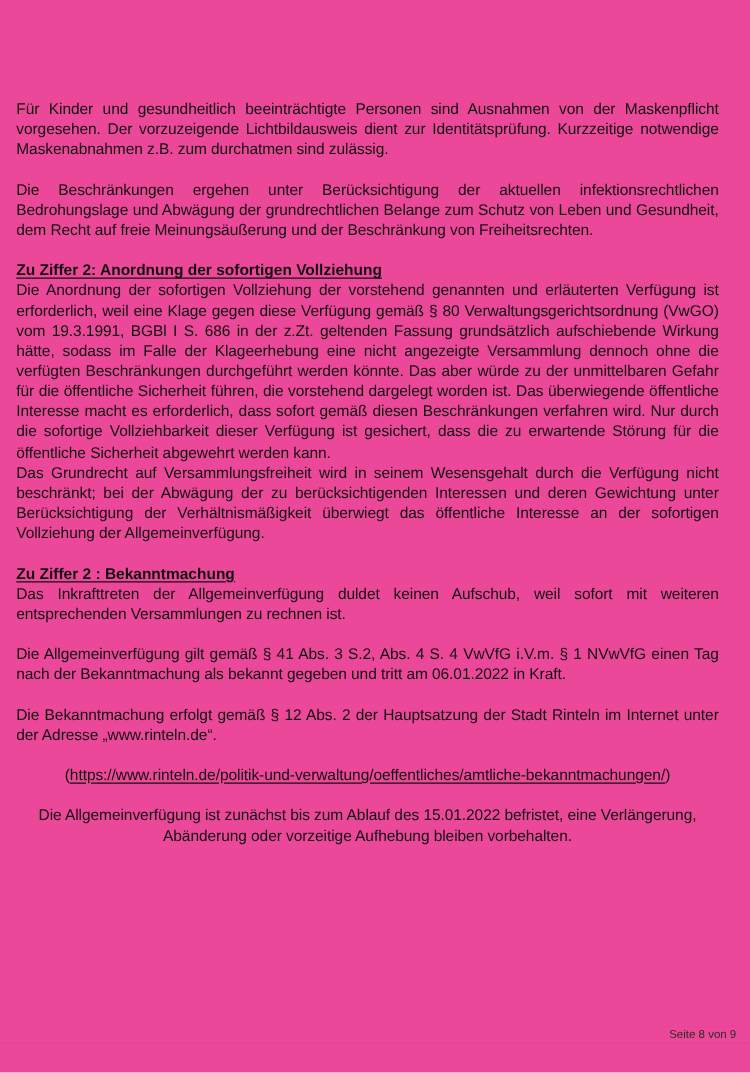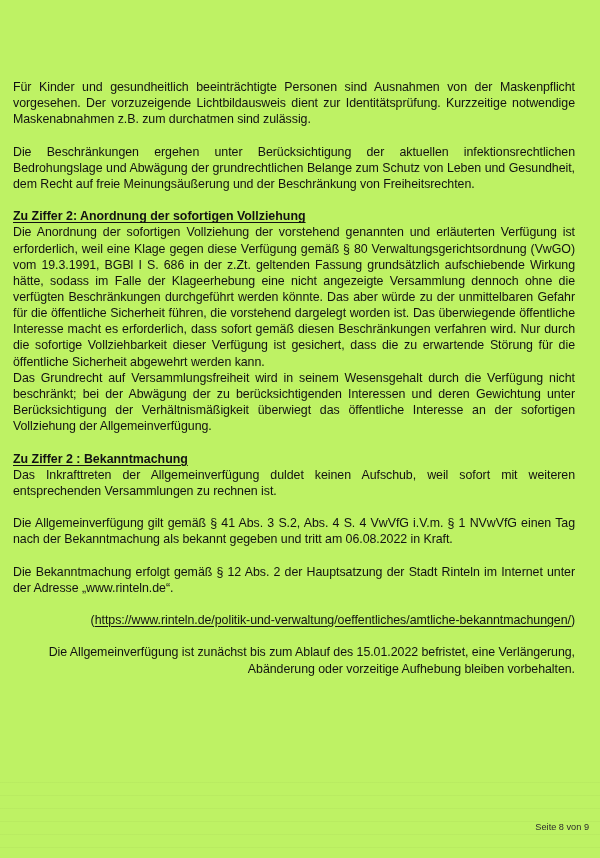--- a/index.html
+++ b/index.html
@@ -14,21 +14,21 @@
     position: relative;
     overflow: hidden;
     font-family: "Liberation Sans", sans-serif;
     color: #111111;
     -webkit-font-smoothing: none;
   }
 
   .page {
     position: absolute;
     inset: 0;
-    background: #bef264;
+    background: #ec4899;
   }
 
   .content {
     position: absolute;
     left: 13px;
     top: 79px;
     width: 562px;
   }
 
   .para {
@@ -49,21 +49,21 @@
     line-height: 16.15px;
     margin: 0;
     font-weight: bold;
     text-align: left;
   }
   .heading > span.u {
     text-decoration: underline;
     text-underline-offset: 1.5px;
   }
 
-  .para.flush { text-align: right; }
+  .para.flush { text-align: center; }
 
   .link {
     text-decoration: underline;
     text-underline-offset: 1.5px;
     color: #111111;
   }
 
   .footer {
     position: absolute;
     left: 27px;
@@ -116,21 +116,21 @@
     <p class="para">Das Grundrecht auf Versammlungsfreiheit wird in seinem Wesensgehalt durch die Verfügung nicht beschränkt; bei der Abwägung der zu berücksichtigenden Interessen und deren Gewichtung unter Berücksichtigung der Verhältnismäßigkeit überwiegt das öffentliche Interesse an der sofortigen Vollziehung der Allgemeinverfügung.</p>
 
     <div class="gap-line"></div>
 
     <h2 class="heading"><span class="u">Zu Ziffer 2 : Bekanntmachung</span></h2>
 
     <p class="para">Das Inkrafttreten der Allgemeinverfügung duldet keinen Aufschub, weil sofort mit weiteren entsprechenden Versammlungen zu rechnen ist.</p>
 
     <div class="gap-line"></div>
 
-    <p class="para">Die Allgemeinverfügung gilt gemäß § 41 Abs. 3 S.2, Abs. 4 S. 4 VwVfG i.V.m. § 1 NVwVfG einen Tag nach der Bekanntmachung als bekannt gegeben und tritt am 06.08.2022 in Kraft.</p>
+    <p class="para">Die Allgemeinverfügung gilt gemäß § 41 Abs. 3 S.2, Abs. 4 S. 4 VwVfG i.V.m. § 1 NVwVfG einen Tag nach der Bekanntmachung als bekannt gegeben und tritt am 06.01.2022 in Kraft.</p>
 
     <div class="gap-line"></div>
 
     <p class="para">Die Bekanntmachung erfolgt gemäß § 12 Abs. 2 der Hauptsatzung der Stadt Rinteln im Internet unter der Adresse „www.rinteln.de“.</p>
 
     <div class="gap-line"></div>
 
     <p class="para flush"><span>(</span><a class="link" href="#">https://www.rinteln.de/politik-und-verwaltung/oeffentliches/amtliche-bekanntmachungen/</a><span>)</span></p>
 
     <div class="gap-line"></div>

